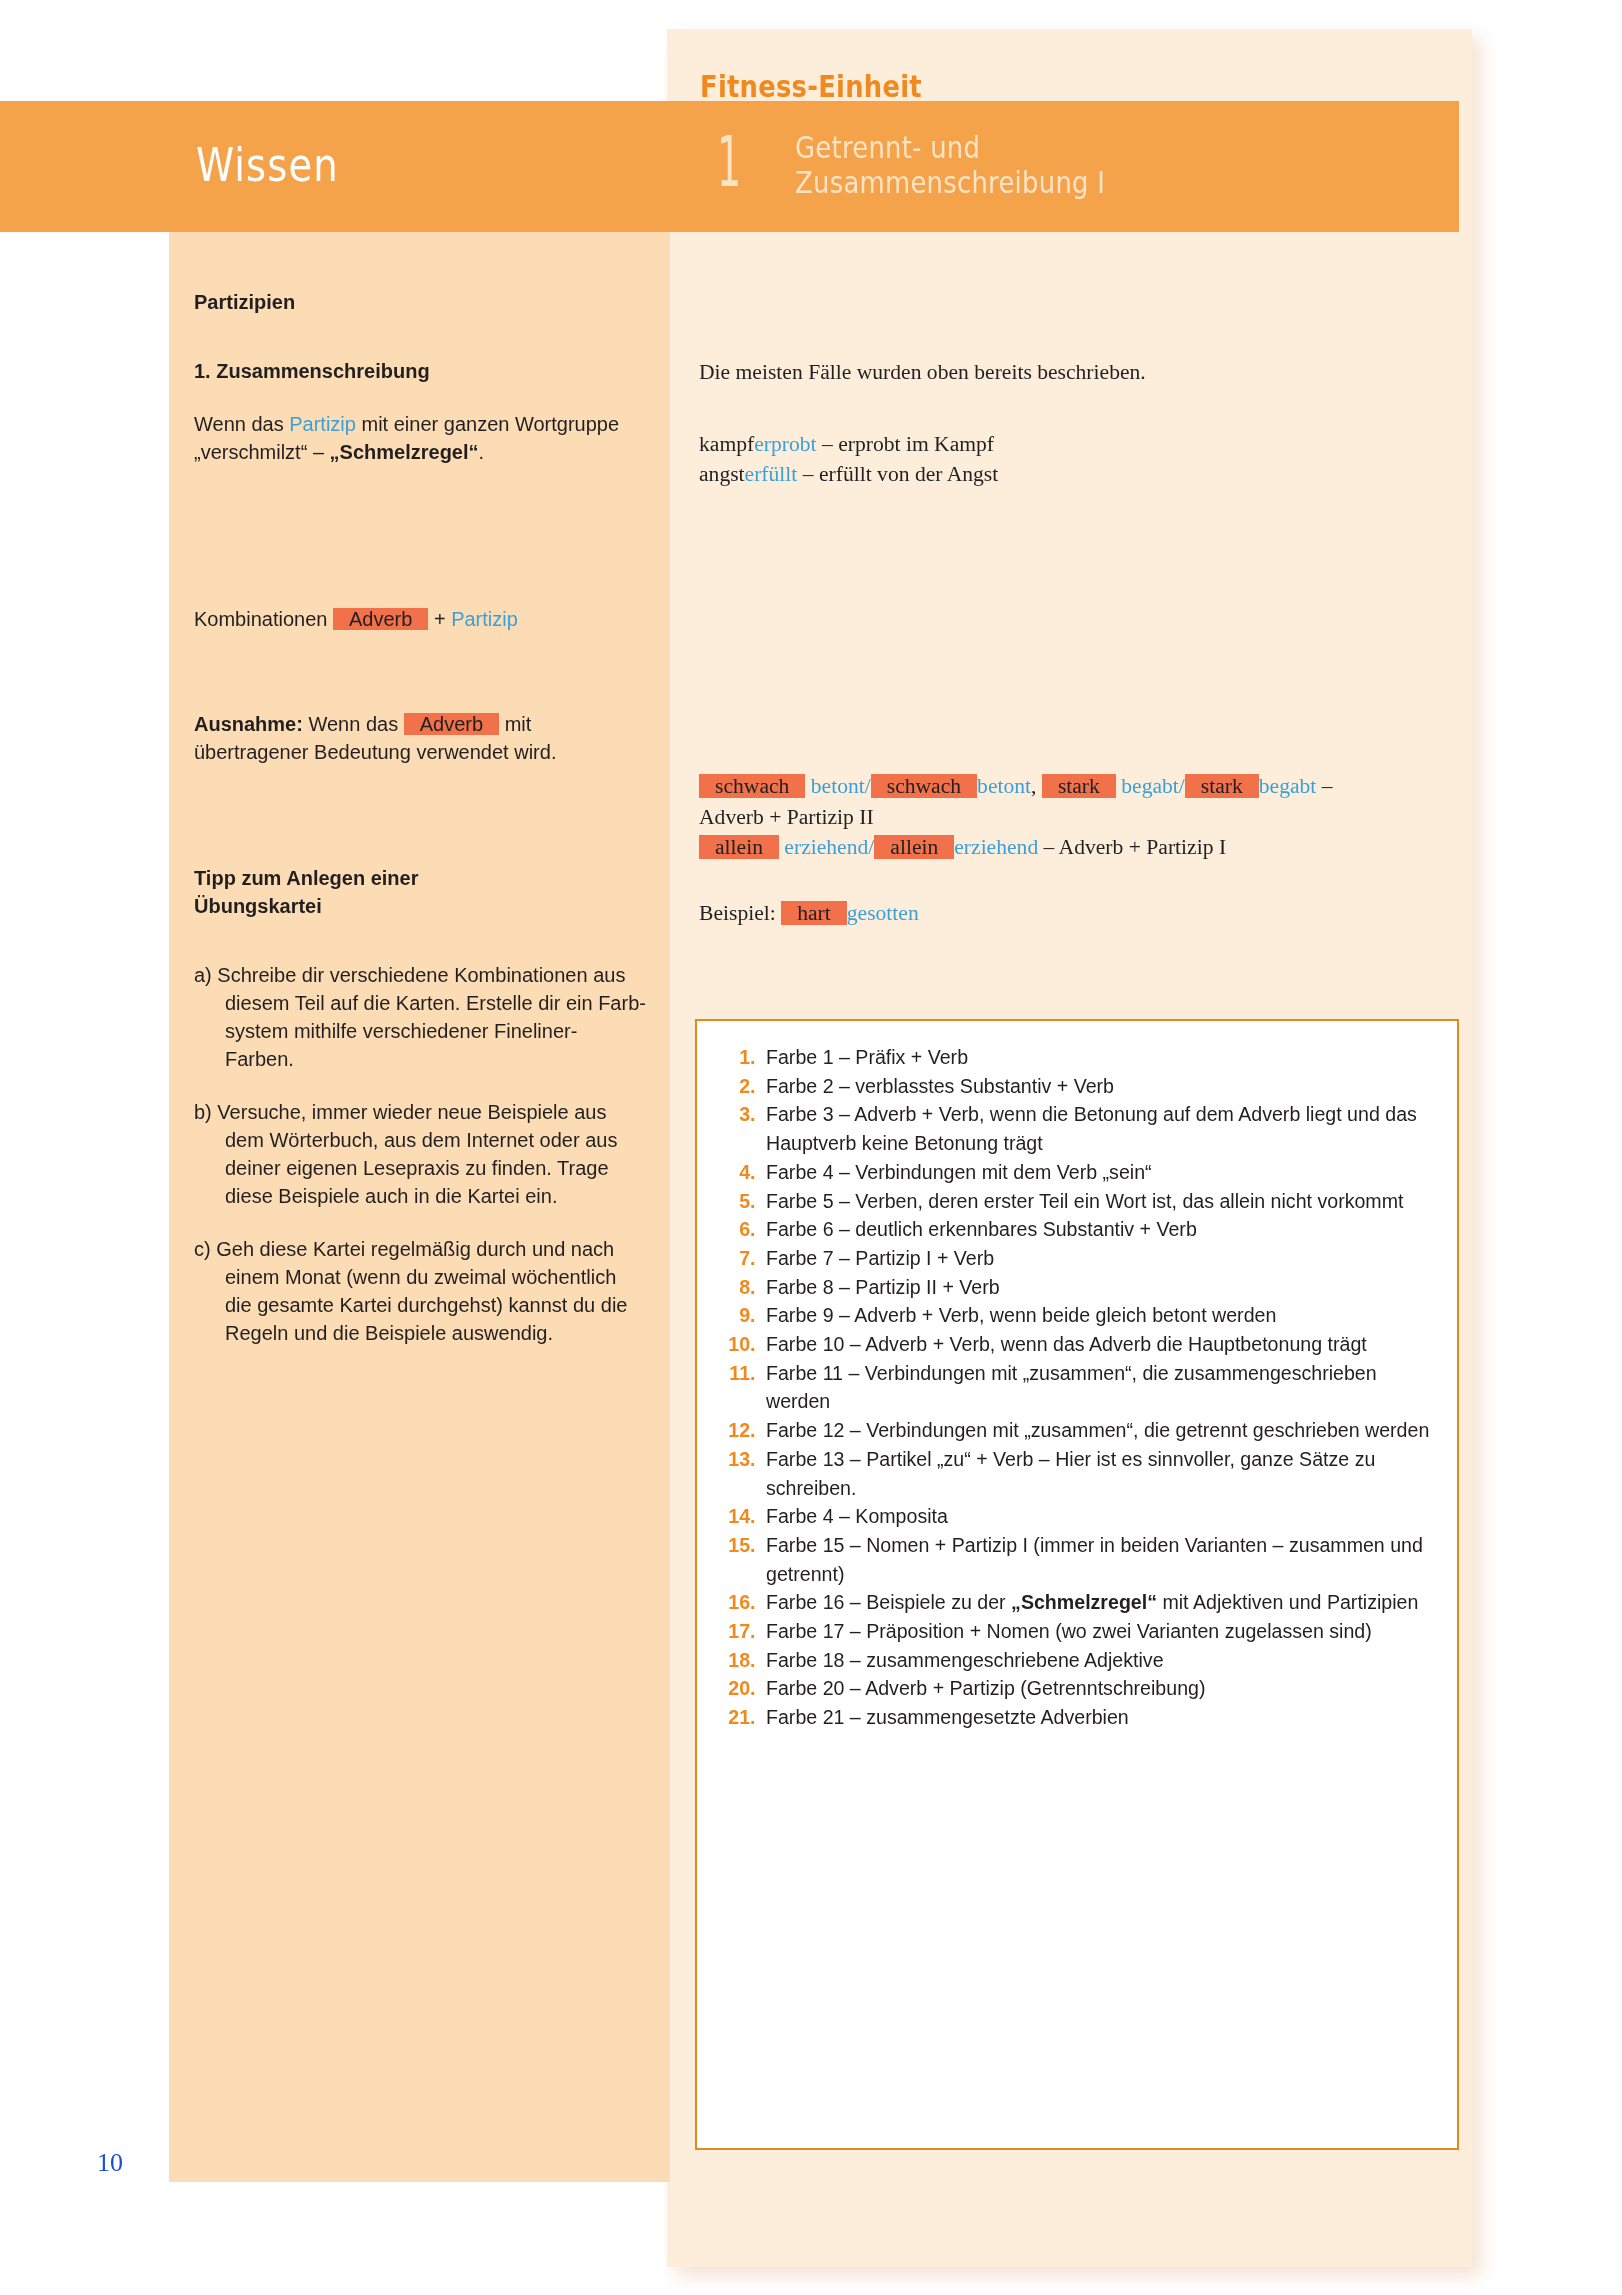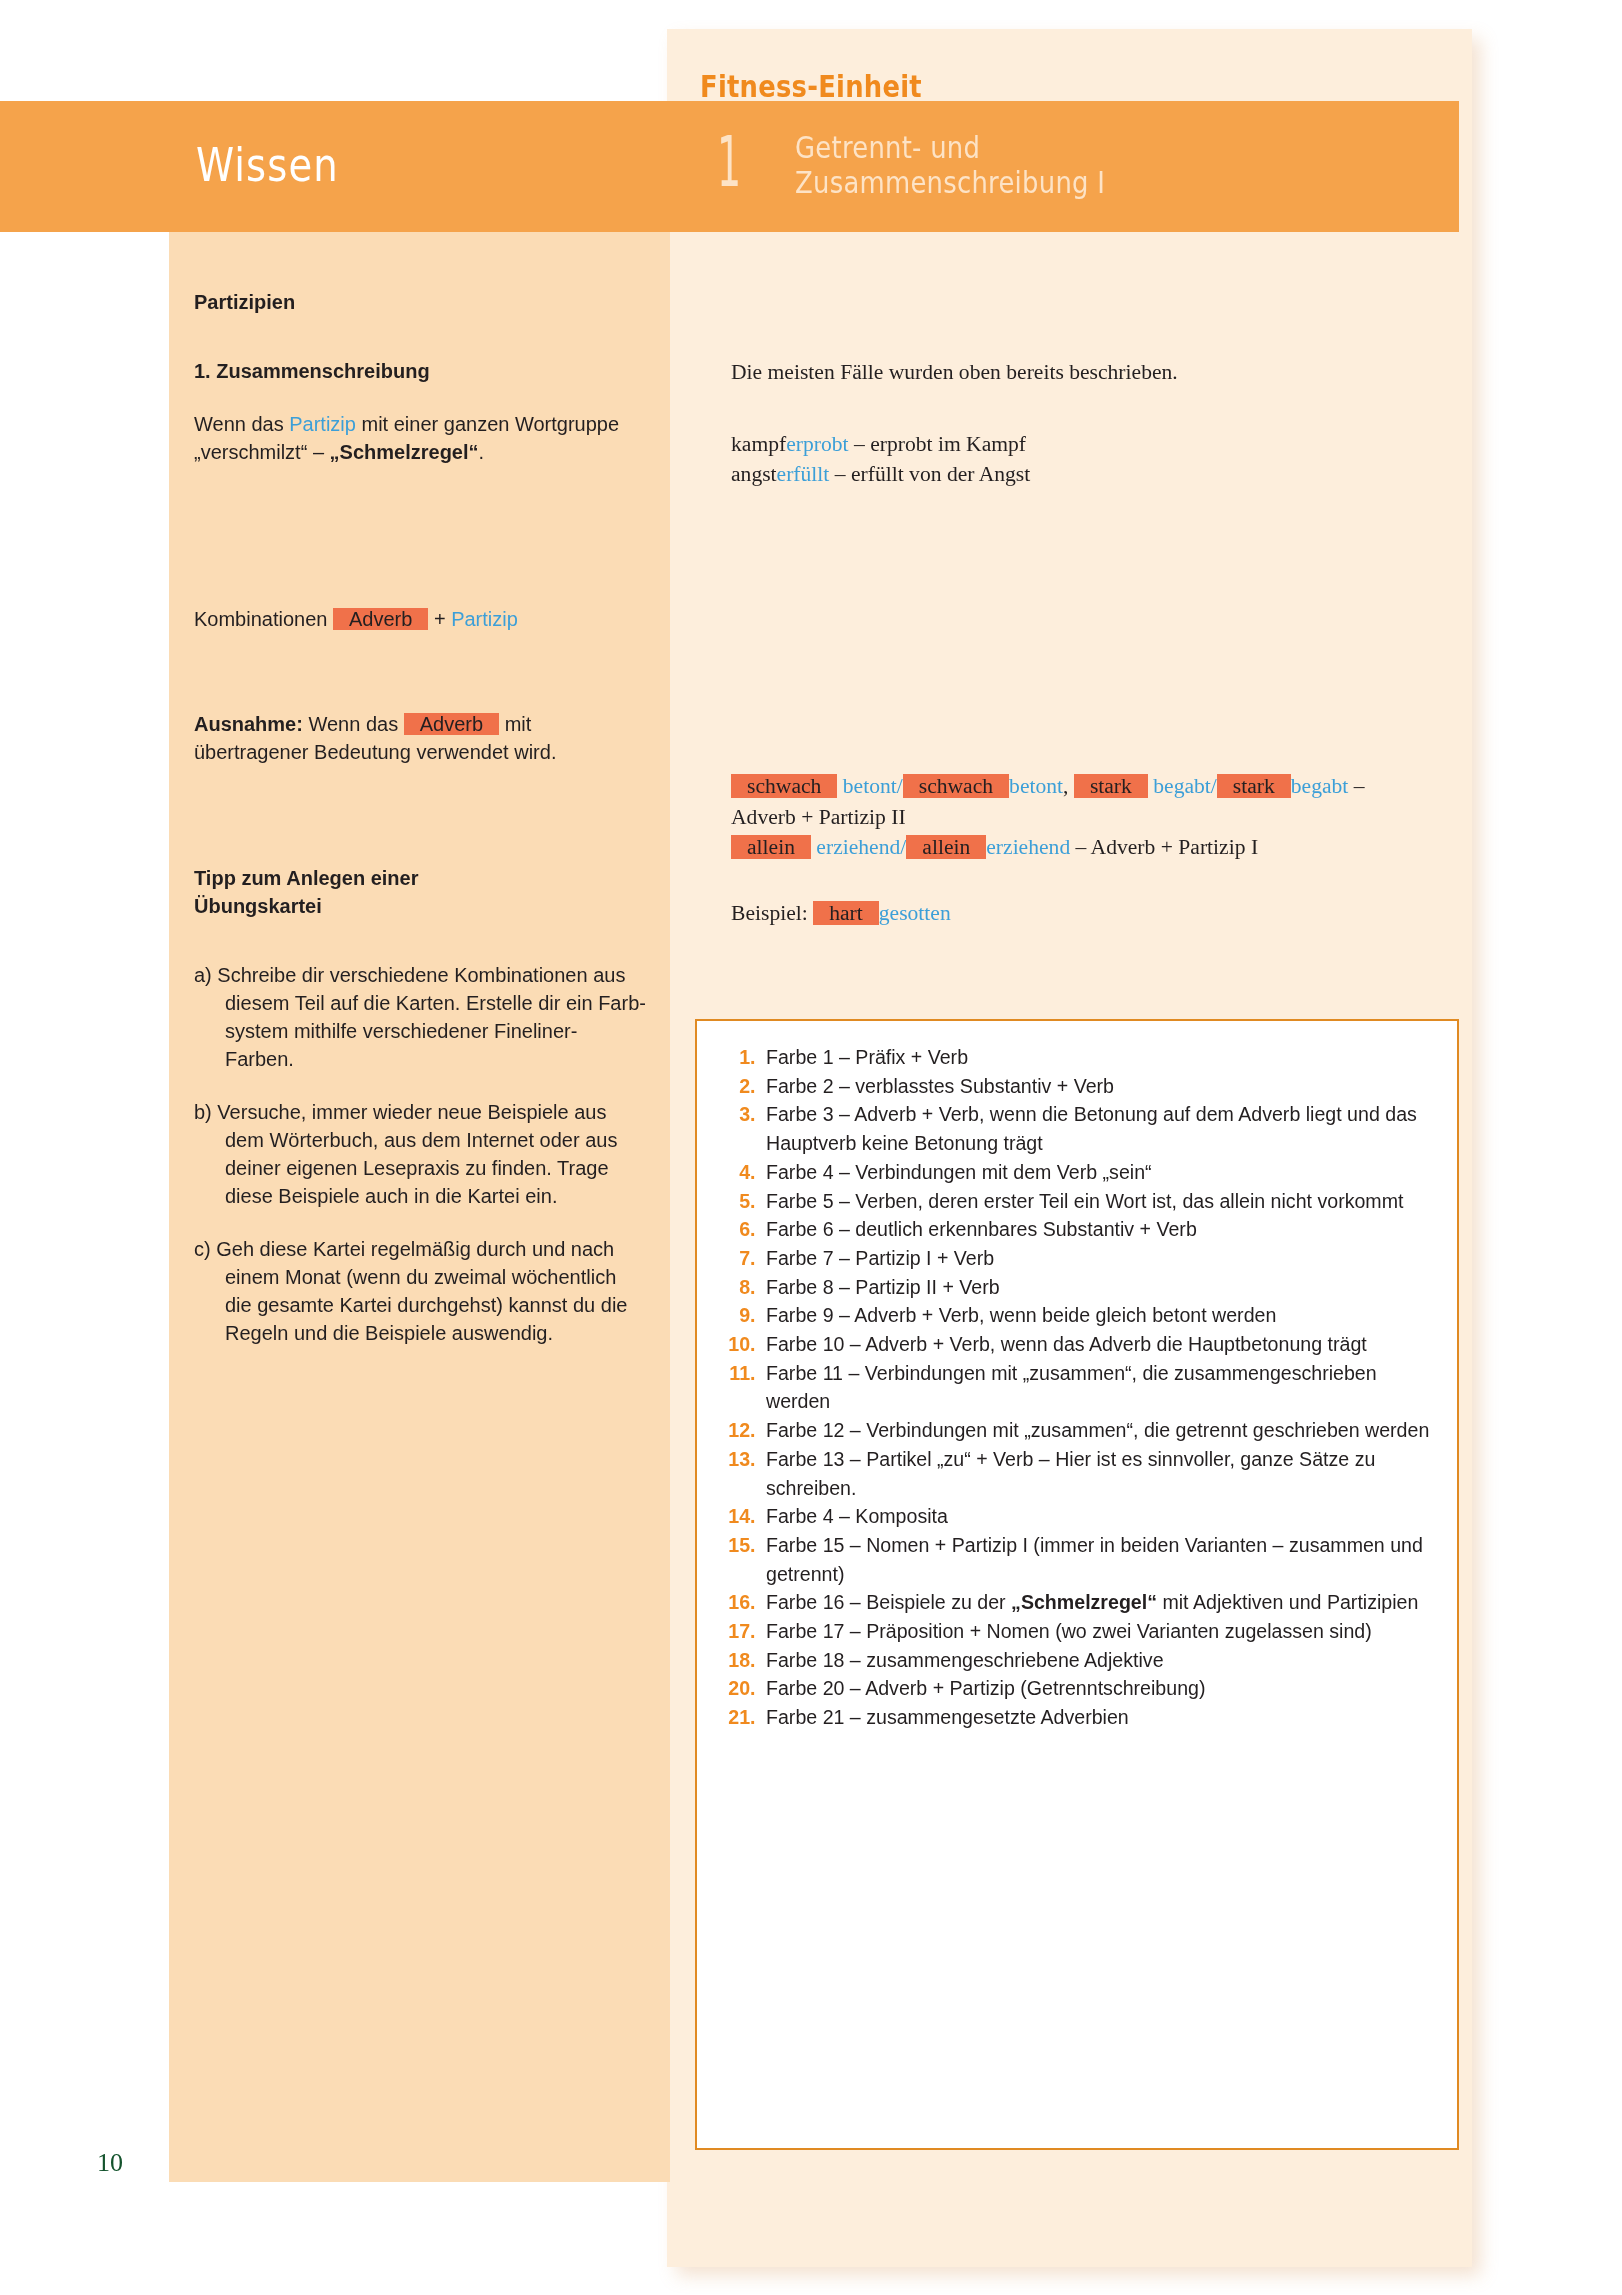--- a/index.html
+++ b/index.html
@@ -52,21 +52,21 @@
   }
 
   
   .col-left{
     position:absolute;left:194px;top:288px;width:452px;
     font-size:20px;line-height:1.40;color:#231f20;
   }
   .col-right{
     position:absolute;left:699px;top:357px;width:739px;
     font-family:"Liberation Serif",serif;
-    font-size:21.6px;line-height:1.42;color:#231f20;margin-left:32px;
+    font-size:21.6px;line-height:1.42;color:#231f20;
   }
 
   .h-strong{font-weight:bold;}
   .sp-lg{height:41px;}
   .sp-md{height:25px;}
   .sp-xl{height:77px;}
   .sp-xxl{height:98px;}
 
   .blue{color:#3c9fd8;}
   .hl{background:#f0714a;padding:0 16px;}
@@ -86,21 +86,21 @@
   }
   .li{display:flex;align-items:flex-start;}
   .li .num{
     color:#f08a1e;font-weight:bold;width:44px;flex:0 0 44px;
     text-align:right;padding-right:10.5px;box-sizing:border-box;
   }
   .li .txt{flex:1;}
 
   .page-num{
     position:absolute;left:97px;top:2148px;
-    font-family:"Liberation Serif",serif;font-size:26px;color:#14532d;
+    font-family:"Liberation Serif",serif;font-size:26px;color:#1d4ed8;
   }
 </style>
 </head>
 <body>
 
 <div id="page">
 
   <div class="cream-panel"></div>
   <div class="peach-panel"></div>
   <div class="orange-bar"></div>

